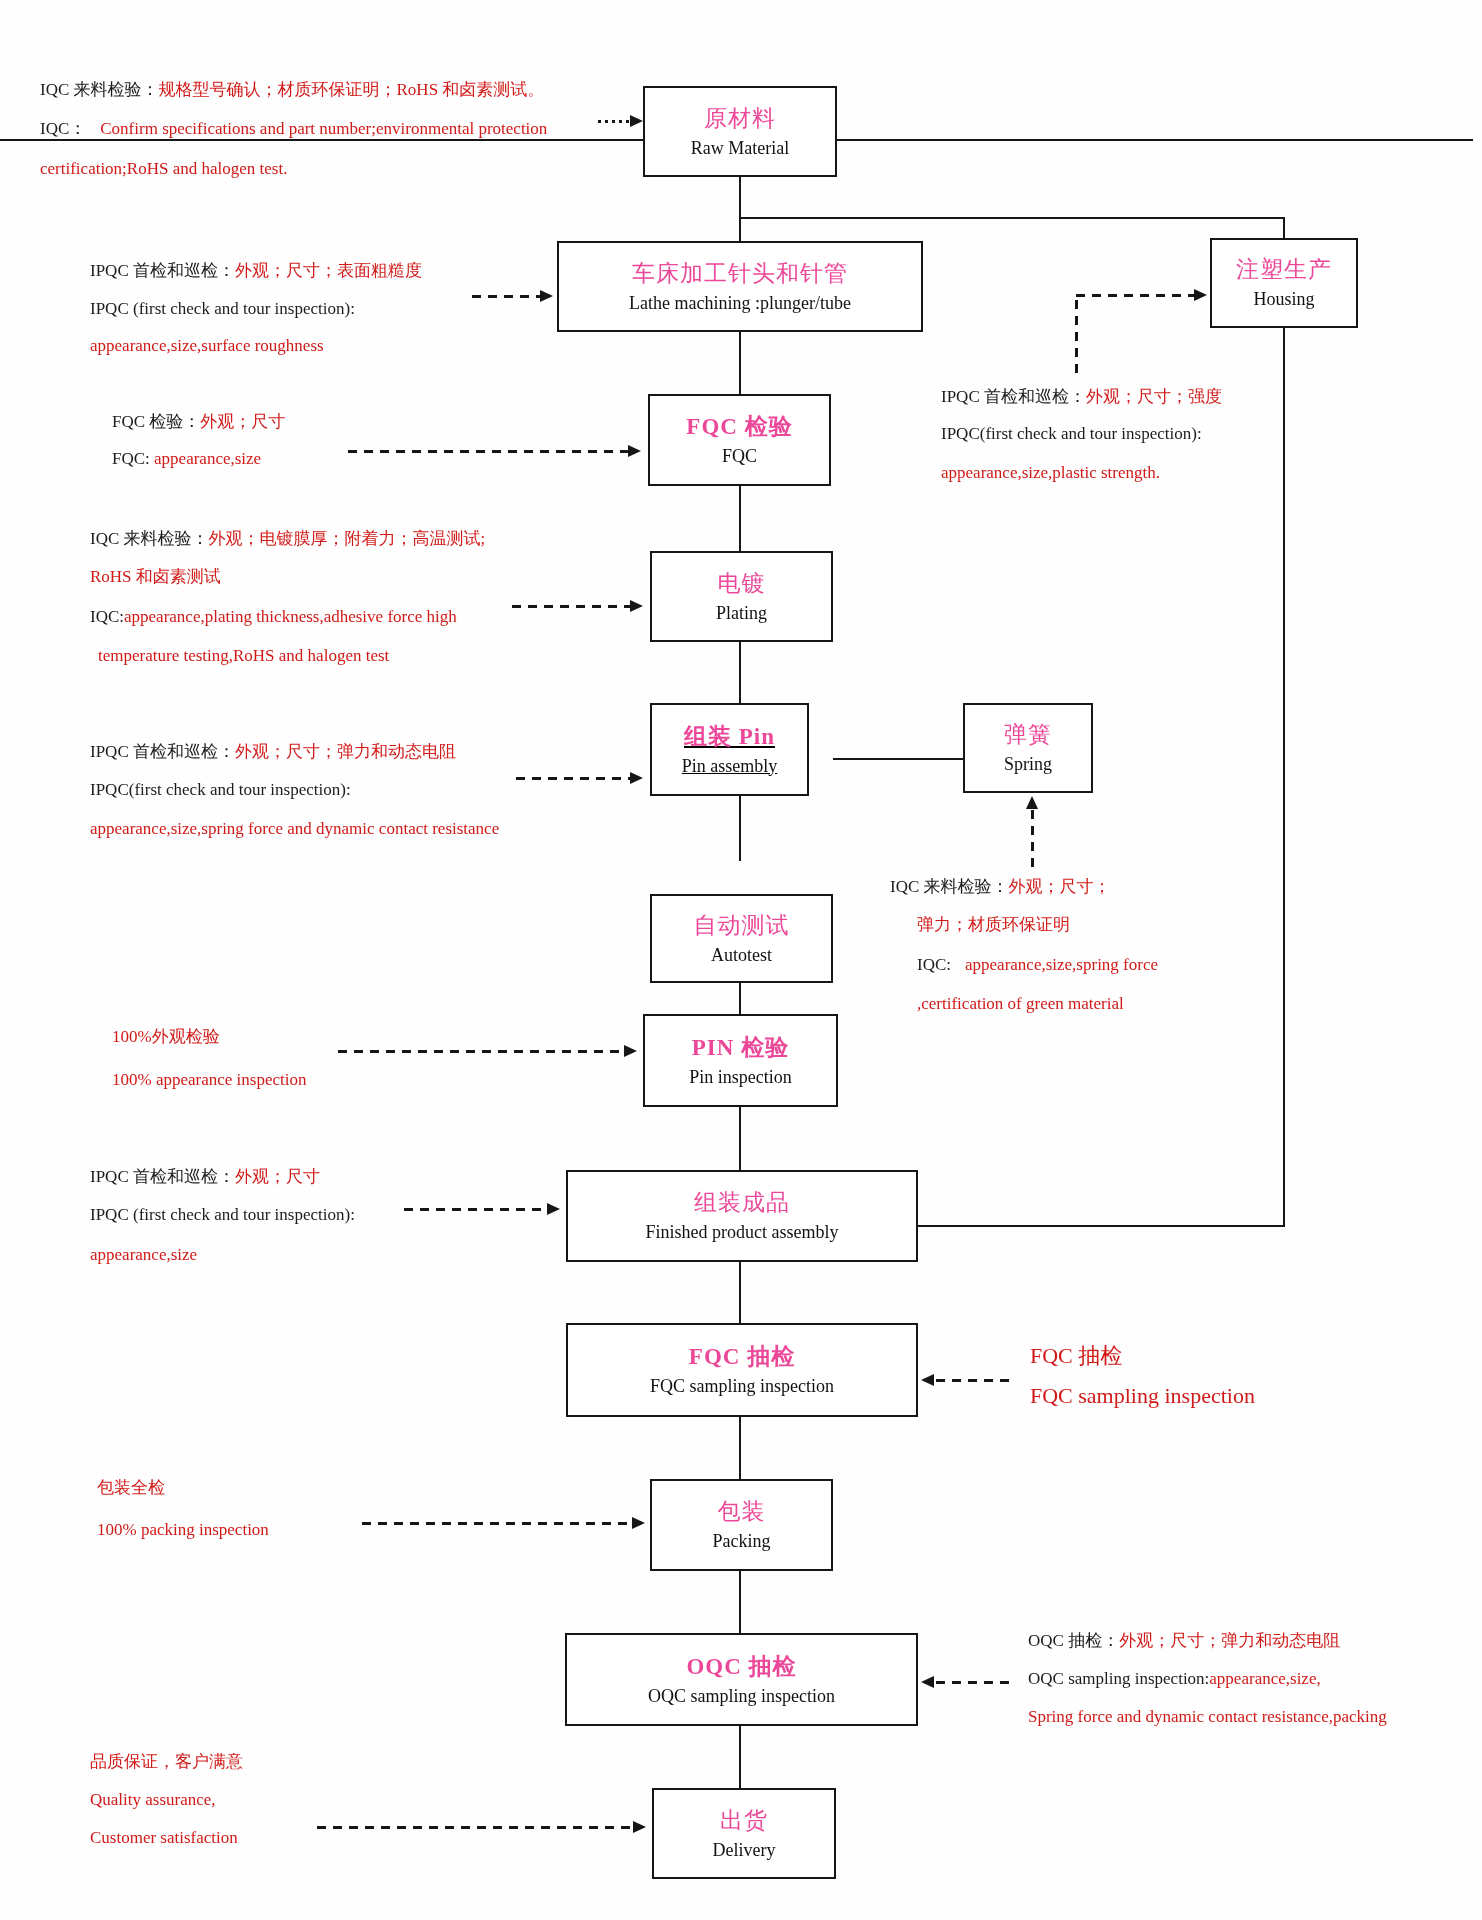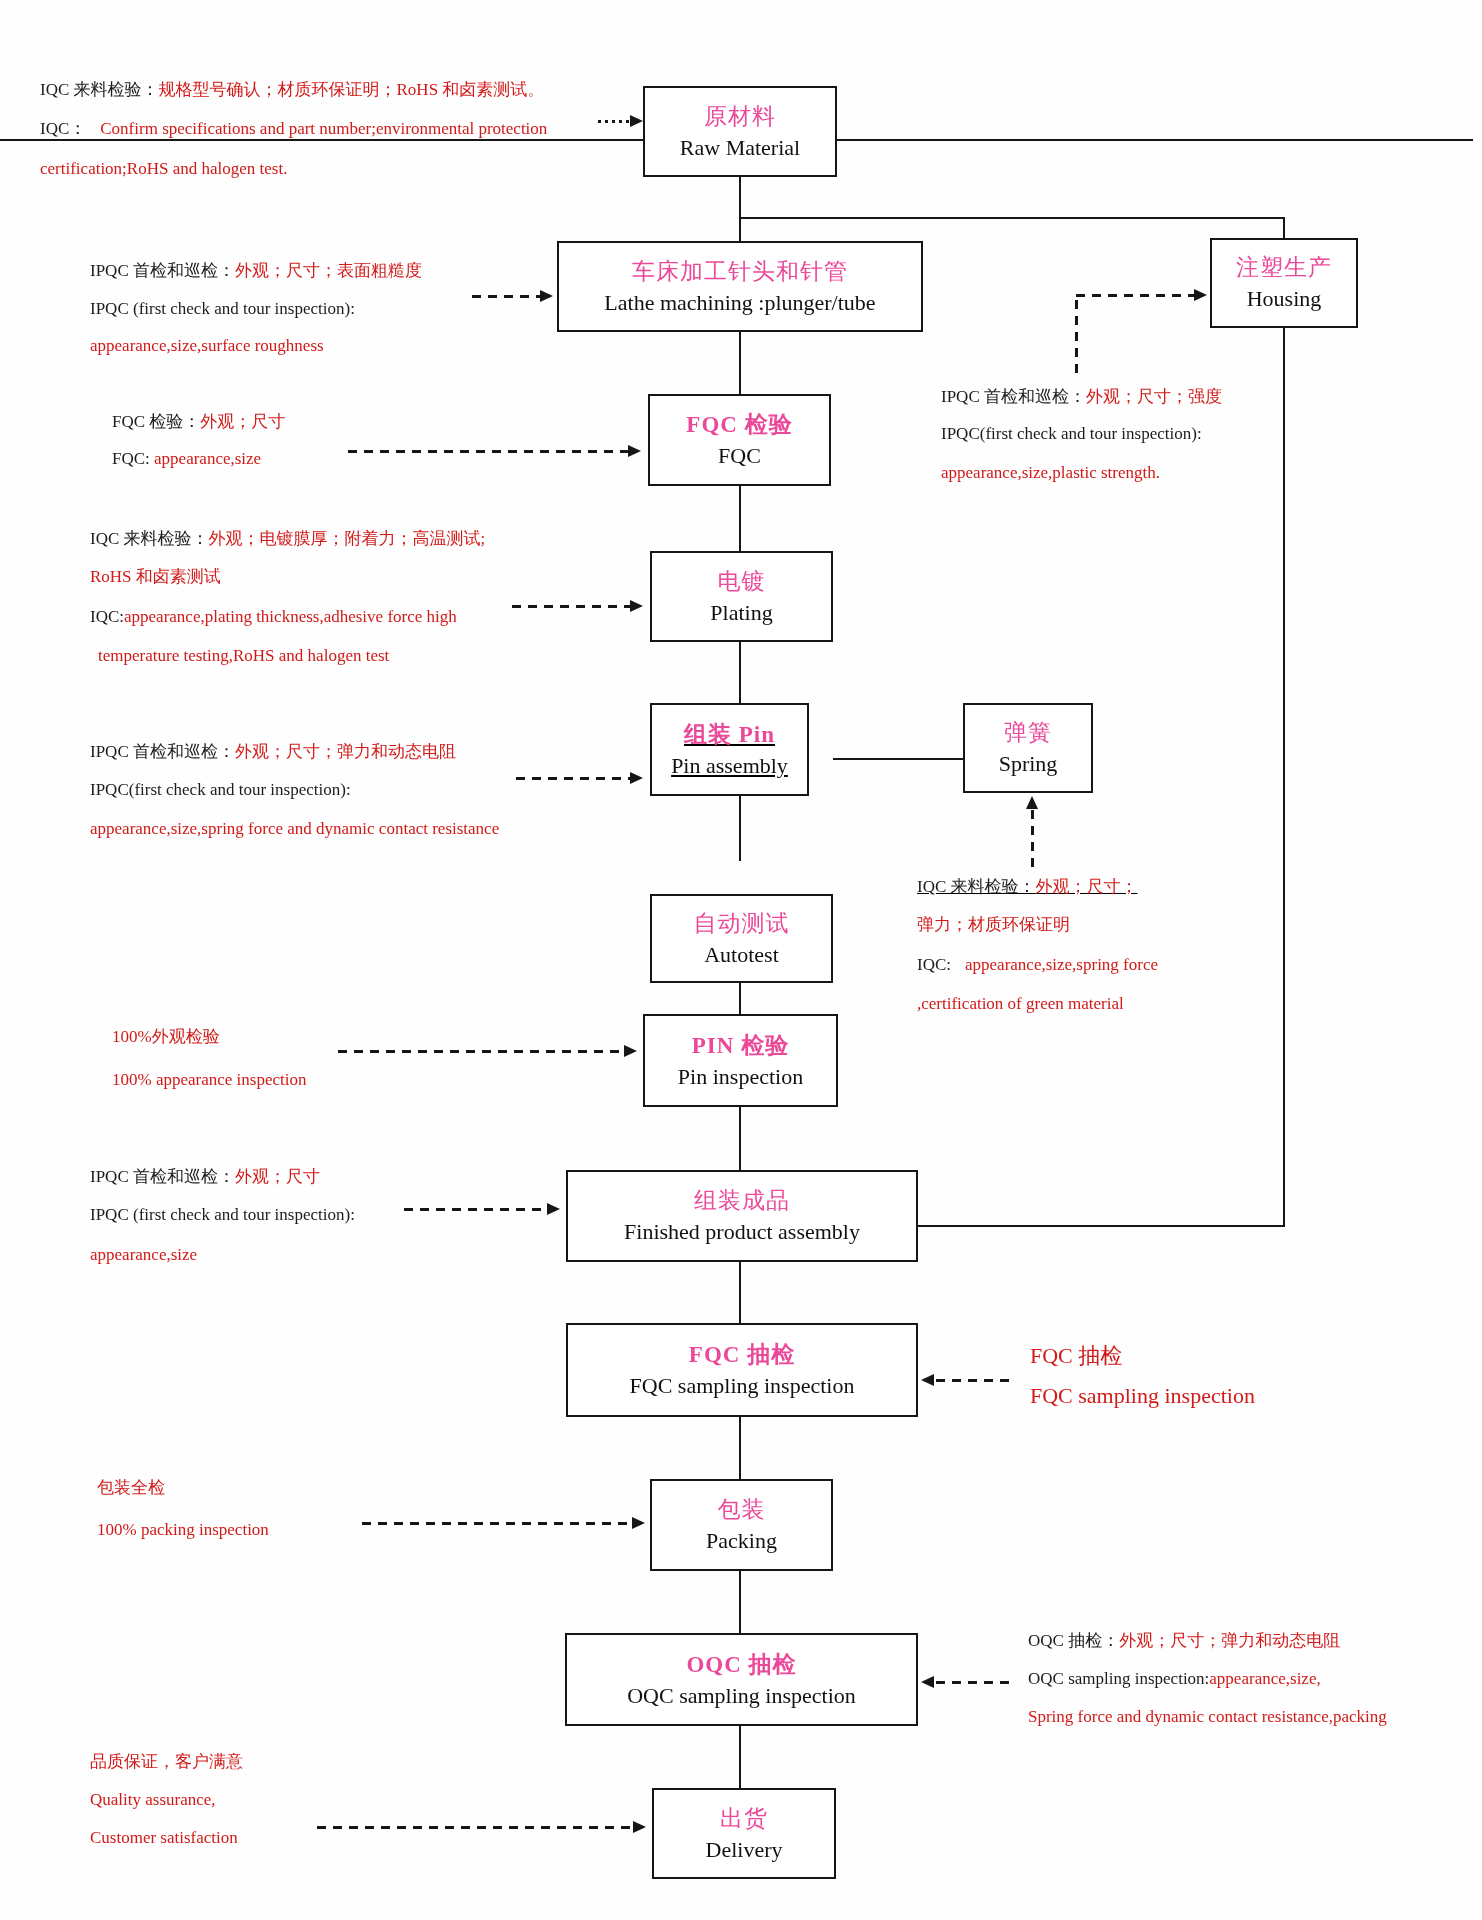--- a/index.html
+++ b/index.html
@@ -4,21 +4,21 @@
 <style>
   html,body{margin:0;padding:0;background:#ffffff;}
   body{width:1482px;height:1920px;font-family:"Liberation Serif","DejaVu Serif",serif;}
   .canvas{position:relative;width:1482px;height:1920px;background:#fefefe;overflow:hidden;}
 
   
   .node{position:absolute;box-sizing:border-box;border:2px solid #161616;background:#ffffff;
         display:flex;flex-direction:column;align-items:center;justify-content:center;gap:9px;
         text-align:center;z-index:3;}
   .node .zh{font-size:23px;color:#ec4899;letter-spacing:1px;line-height:1;}
-  .node .en{font-size:22px;color:#111;line-height:1;}
+  .node .en{font-size:18px;color:#111;line-height:1;}
   .node.bold .zh{font-weight:bold;}
 
   
   .hl{position:absolute;height:2px;background:#161616;z-index:1;}
   .vl{position:absolute;width:2px;background:#161616;z-index:1;}
 
   
   .dh{position:absolute;height:3px;z-index:2;
       background:repeating-linear-gradient(90deg,#161616 0 9px,transparent 9px 16px);}
   .dv{position:absolute;width:3px;z-index:2;
@@ -215,21 +215,21 @@
   <div class="ann" style="left:941px;top:388px;">
     <span class="kb">IPQC 首检和巡检：</span><span class="kr">外观；尺寸；强度</span>
   </div>
   <div class="ann" style="left:941px;top:425px;">
     <span class="kb">IPQC(first check and tour inspection):</span>
   </div>
   <div class="ann" style="left:941px;top:464px;">
     <span class="kr">appearance,size,plastic strength.</span>
   </div>
 
-  <div class="ann" style="left:917px;top:878px;text-decoration:underline;">
+  <div class="ann" style="left:890px;top:878px;">
     <span class="kb">IQC 来料检验：</span><span class="kr">外观；尺寸；</span>
   </div>
   <div class="ann" style="left:917px;top:916px;">
     <span class="kr">弹力；材质环保证明</span>
   </div>
   <div class="ann" style="left:917px;top:956px;">
     <span class="kb">IQC:</span><span class="kr gap">appearance,size,spring force</span>
   </div>
   <div class="ann" style="left:917px;top:995px;">
     <span class="kr">,certification of green material</span>

